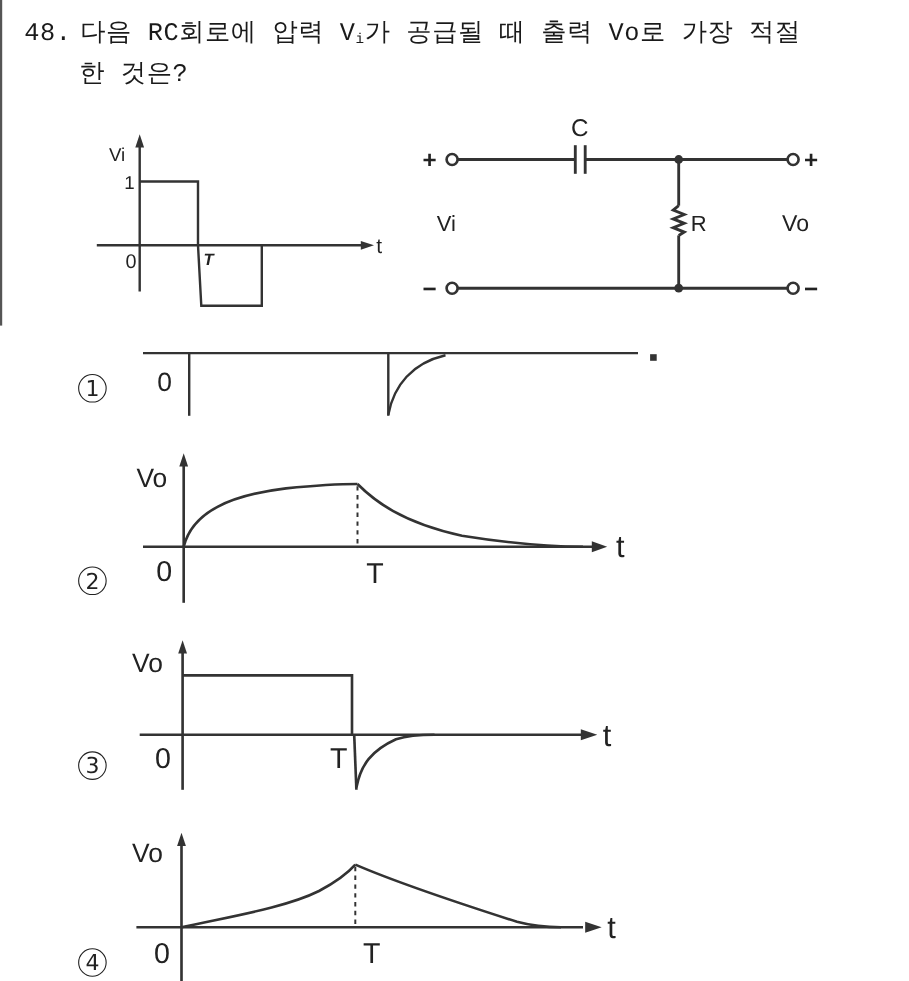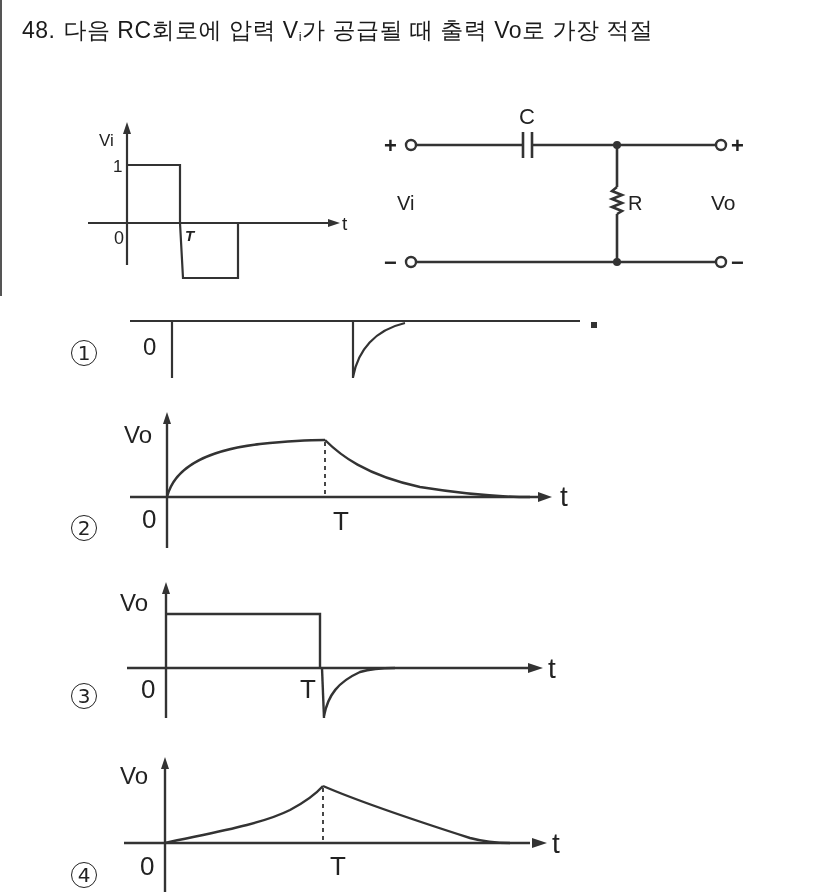--- a/index.html
+++ b/index.html
@@ -4,40 +4,41 @@
   <style>
     html, body { margin: 0; padding: 0; background: #ffffff; }
     body {
       width: 826px; height: 892px; position: relative; overflow: hidden;
       font-family: "DejaVu Sans", "Liberation Sans", sans-serif; color: #1a1a1a;
     }
     .left-rule { position: absolute; left: 0; top: 0; width: 2px; height: 296px; background: #555; }
     .question {
       position: absolute; left: 22px; top: 14px; width: 780px;
       font-size: 23px; line-height: 32px; letter-spacing: 0.5px;
-      font-family: Liberation Sans, sans-serif; font-weight: normal;
+      font-family: Liberation Mono, monospace; font-weight: normal;
     }
     .question .num { margin-right: 8px; }
     .question .line2 { display: block; padding-left: 50px; }
     .question sub { font-size: 13px; vertical-align: -3px; }
     svg text { font-family: "Liberation Sans", "DejaVu Sans", sans-serif; fill: #222; }
     .fig { position: absolute; }
     .opt-label {
       position: absolute; font-size: 20px; width: 24px; height: 24px;
       border: 1.3px solid #222; border-radius: 50%; text-align: center; line-height: 24px;
       font-family: "DejaVu Sans", sans-serif; color: #222;
     }
   </style>
 </head>
 <body>
 
 <div class="left-rule"></div>
 
 <div class="question">
   <span class="num">48.</span><span>다음 RC회로에 압력 V</span><sub>i</sub><span>가 공급될 때 출력 Vo로 가장 적절</span>
+  <span class="line2">한 것은?</span>
 </div>
 
 <svg class="fig" style="left:80px;top:118px" width="280" height="170" viewBox="80 118 280 170">
   <g stroke="#333" stroke-width="2.2" fill="none">
     <line x1="127" y1="130" x2="127" y2="265"></line>
     <line x1="88" y1="223" x2="335" y2="223"></line>
     <polyline points="127,165 180,165 180,223"></polyline>
     <polyline points="180,223 183,278 238,278 238,223"></polyline>
   </g>
   <polygon points="127,122 123,134 131,134" fill="#333"></polygon>

